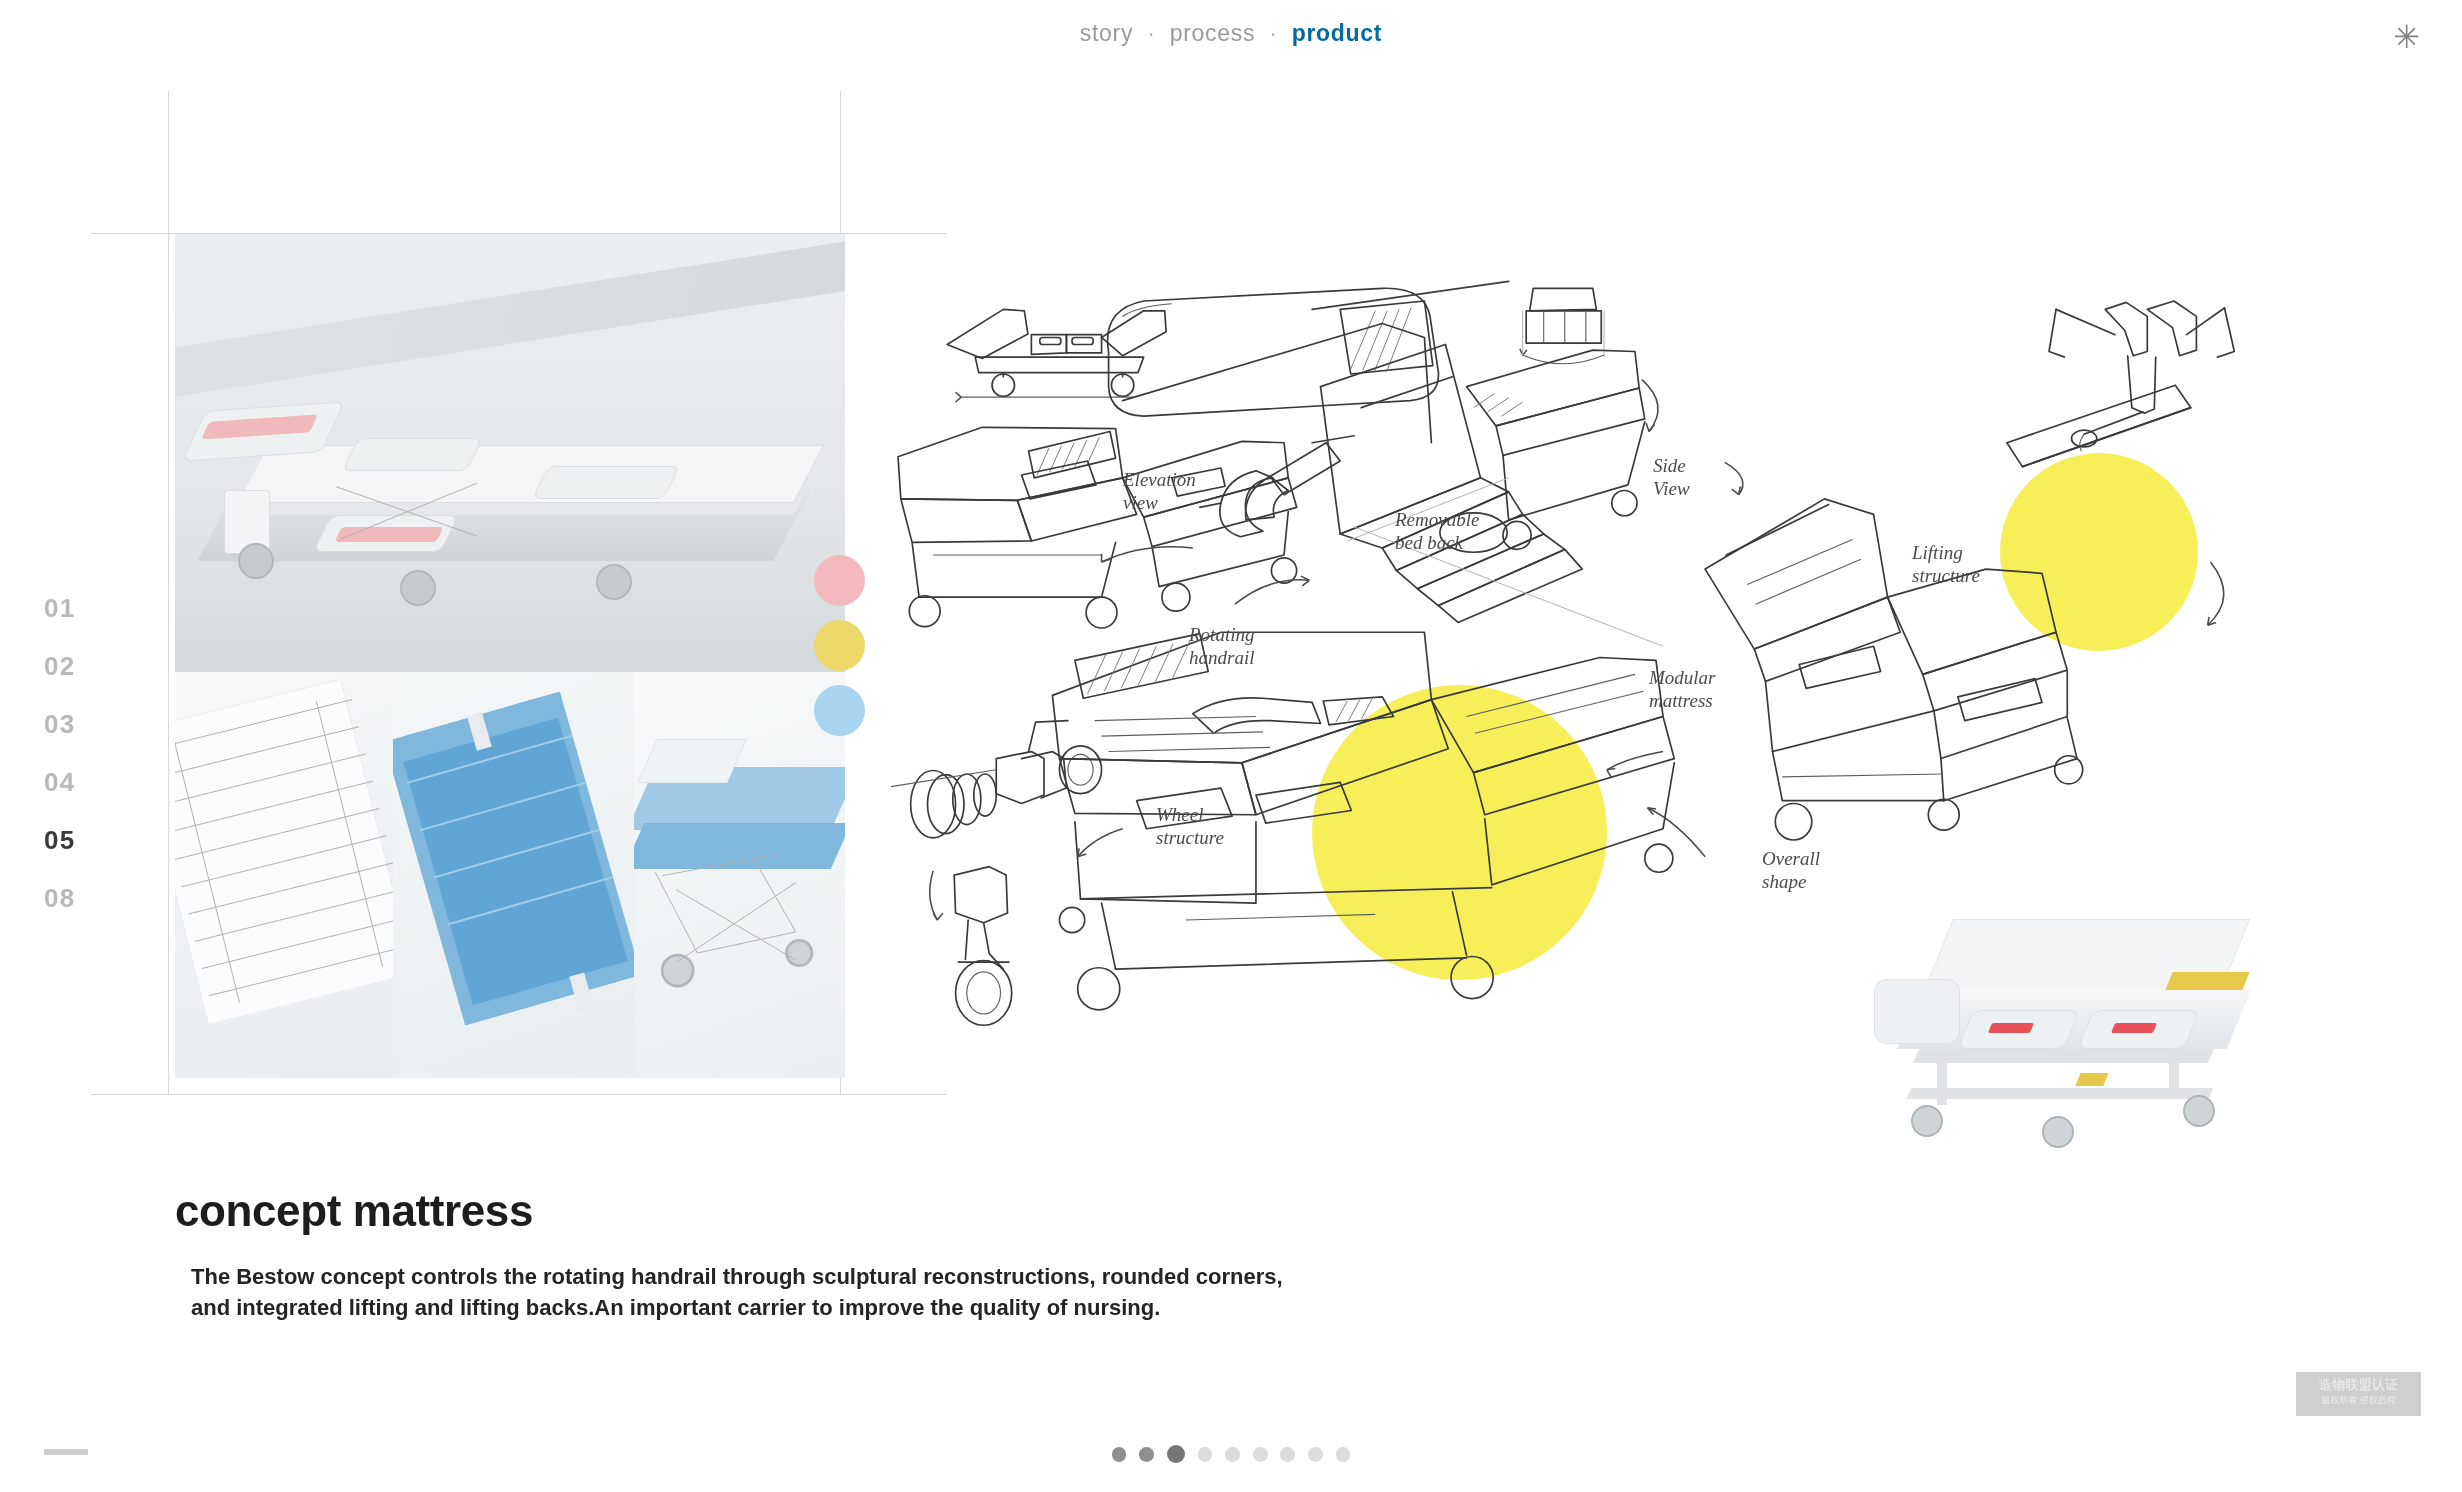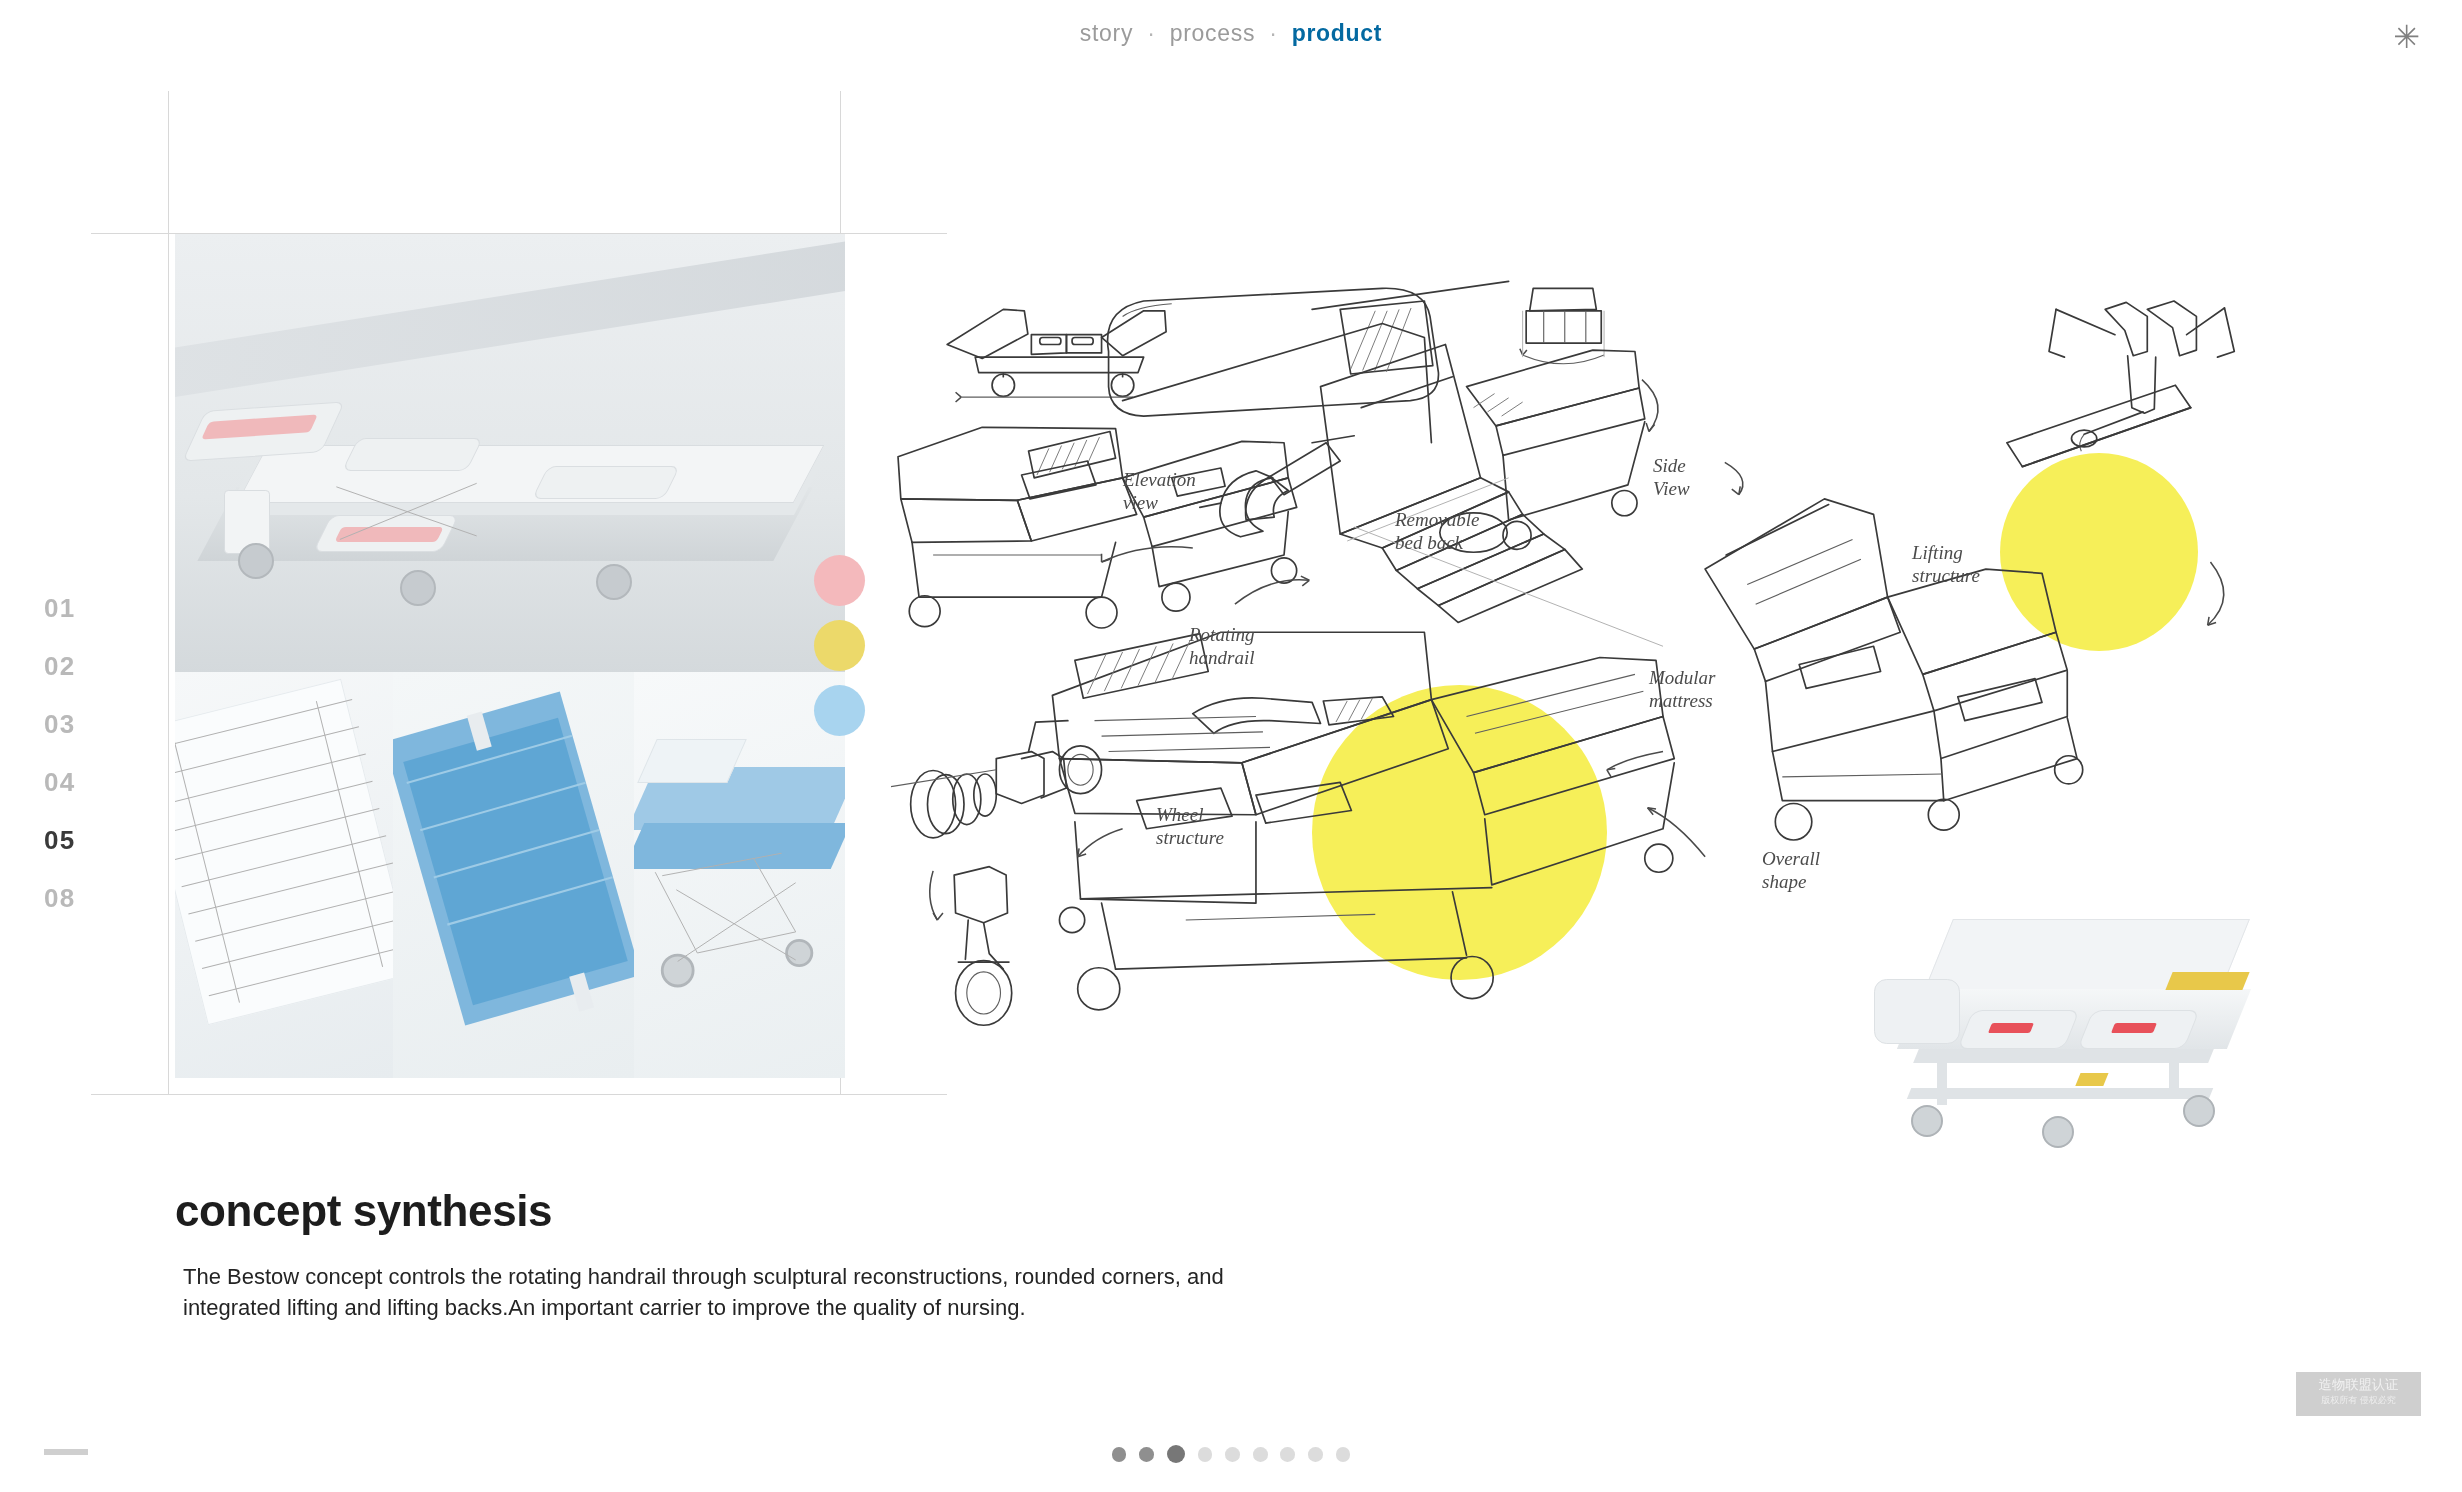--- a/index.html
+++ b/index.html
@@ -71,22 +71,22 @@
   .d-pink{background:#f4b9bc;}
   .d-yellow{background:#ecd96a;}
   .d-blue{background:#a8d4ef;}
 
   
   .headline{
     position:absolute;left:175px;top:1157px;
     font-size:44px;font-weight:bold;color:#1d1d1d;letter-spacing:-0.4px;
   }
   .body-copy{
-    position:absolute;left:183px;top:1239px;width:1130px;
-    font-size:22px;line-height:1.42;font-weight:normal;color:#242424;
+    position:absolute;left:191px;top:1239px;width:1130px;
+    font-size:22px;line-height:1.42;font-weight:bold;color:#242424;
   }
   
   .sketch-area{position:absolute;left:891px;top:267px;width:1530px;height:927px;}
   .yellow-circle{position:absolute;border-radius:50%;background:#f6ef59;}
   .sk-label{
     position:absolute;font-family:"Liberation Serif", serif;
     font-style:italic;font-size:19px;color:#4b4b4b;line-height:1.2;
   }
   svg{position:absolute;left:0;top:0;overflow:visible;}
   .st{fill:none;stroke:#3a3a3a;stroke-width:2.4;stroke-linejoin:round;stroke-linecap:round;}
@@ -486,21 +486,21 @@
   <div class="rb-frame" style="left:49px;top:144px;width:295px;height:14px;transform:skewX(-22deg);"></div>
   <div class="rb-frame" style="left:42px;top:183px;width:302px;height:11.2px;transform:skewX(-22deg);"></div>
   <div class="rb-frame" style="left:70px;top:151px;width:9.8px;height:49px;"></div>
   <div class="rb-frame" style="left:302px;top:144px;width:9.8px;height:49px;"></div>
   <div class="rb-wheel" style="left:44px;top:200px;"></div>
   <div class="rb-wheel" style="left:175px;top:211px;"></div>
   <div class="rb-wheel" style="left:316px;top:190px;"></div>
   <div class="rb-yellow" style="left:211px;top:168px;width:28px;height:12.6px;transform:skewX(-22deg);"></div>
 </div>
 
-<h1 class="headline">concept synthesis</h1>
+<h1 class="headline">concept mattress</h1>
 <p class="body-copy">The Bestow concept controls the rotating handrail through sculptural reconstructions, rounded corners, and integrated lifting and lifting backs.An important carrier to improve the quality of nursing.</p>
 
 <div class="watermark">
   <div>造物联盟认证</div>
   <div class="wm2">版权所有 侵权必究</div>
 </div>
 
 <div class="pager">
   <i class="on"></i>
   <i class="on"></i>

